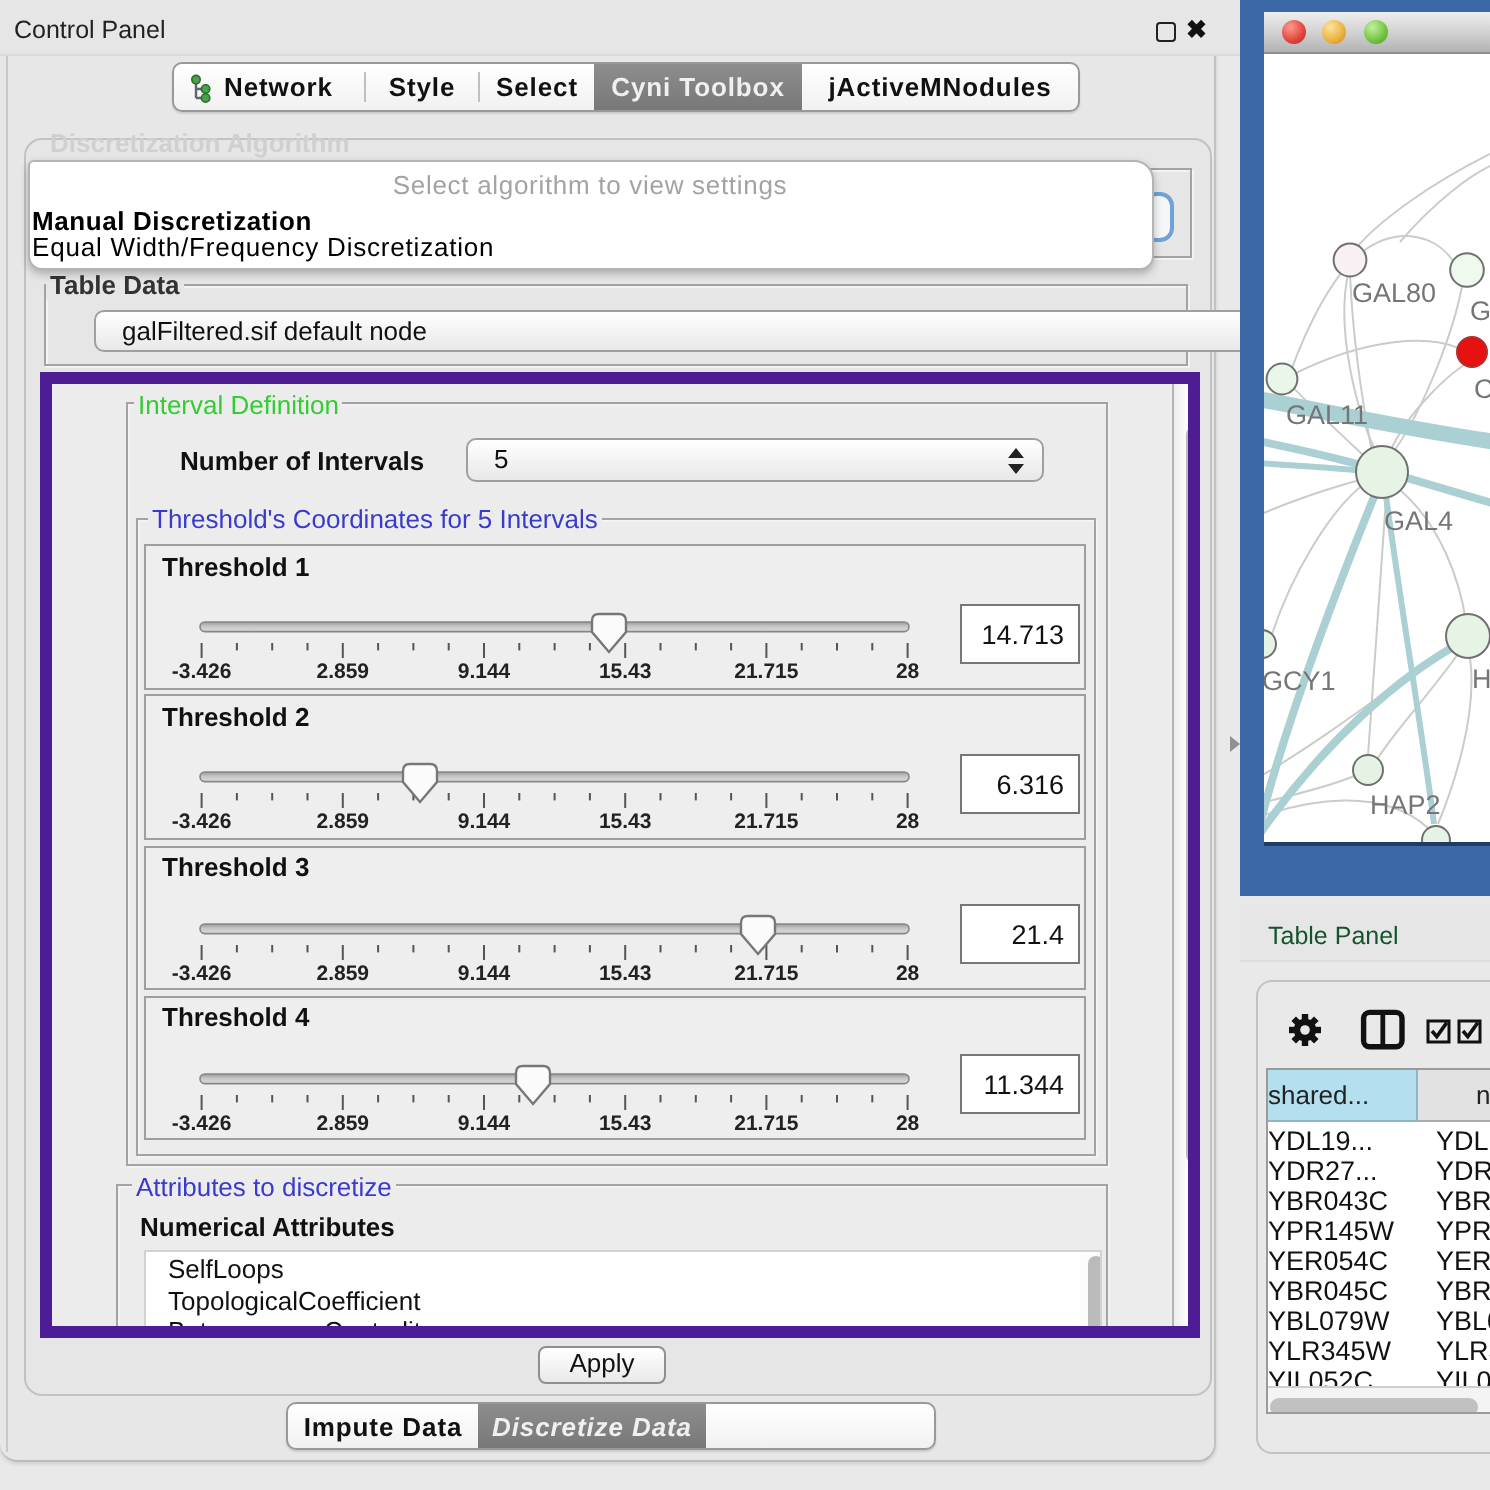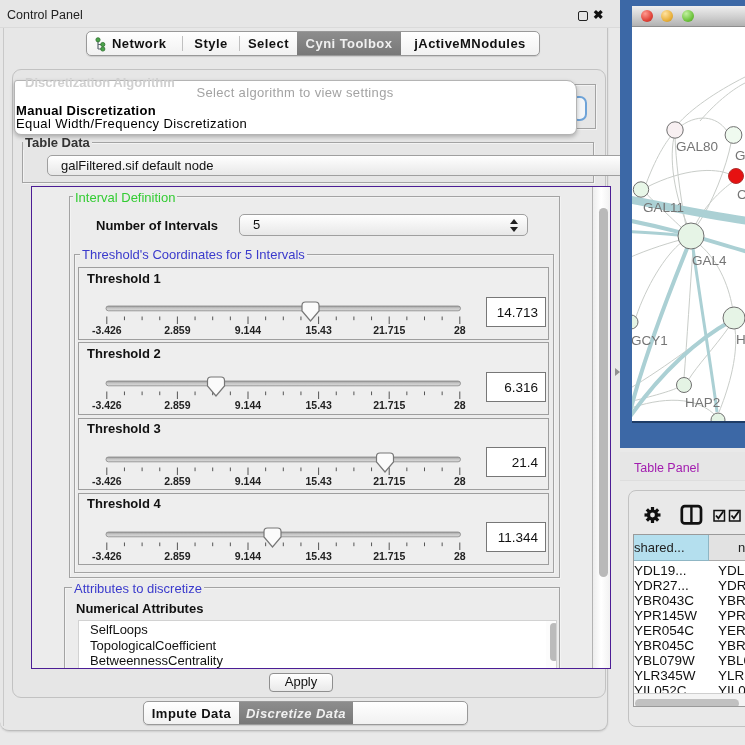--- a/index.html
+++ b/index.html
@@ -33,22 +33,22 @@
   .combo{position:absolute;background:linear-gradient(#ffffff,#f2f2f2 55%,#e8e8e8);
          border:1px solid #9f9f9f;border-radius:5px;box-sizing:border-box;
          font-size:13px;color:#111;}
   .combo .ctext{position:absolute;left:13px;top:1.5px;}
   .updown{position:absolute;}
   .updown .u{width:0;height:0;border-left:4px solid transparent;border-right:4px solid transparent;
              border-bottom:5px solid #222;margin-bottom:2.5px;}
   .updown .d{width:0;height:0;border-left:4px solid transparent;border-right:4px solid transparent;
              border-top:5px solid #222;}
   
-  #spane{left:18px;top:116px;width:580px;height:483px;background:#ececec;
-         border:1px solid #4c1d95;box-sizing:border-box;overflow:hidden;}
+  #spane{left:7px;top:116px;width:580px;height:483px;background:#ececec;
+         border:6px solid #4c1d95;box-sizing:border-box;overflow:hidden;}
   #vsb{position:absolute;left:560px;top:0;width:19px;height:481px;
        background:linear-gradient(90deg,#ededed,#ffffff 45%,#f0f0f0);border-left:1px solid #b3b3b3;box-sizing:border-box;}
   #vsb .thumb{position:absolute;left:6px;top:21px;width:9px;height:369px;background:#b9b9b9;border-radius:5px;}
   
   .tpanel{position:absolute;left:46px;width:471px;height:72.6px;background:#eeeeee;
           border:1px solid #9e9e9e;box-sizing:border-box;}
   .tpanel .tt{position:absolute;left:8px;top:2.5px;font-size:13px;font-weight:bold;color:#111;}
   .vbox{position:absolute;left:407px;top:28.5px;width:60px;height:30px;background:#fff;
         border:1px solid #777;box-sizing:border-box;font-size:13.5px;color:#111;
         text-align:right;line-height:29px;padding-right:7px;}
@@ -69,21 +69,21 @@
   
   #netwin{left:620px;top:0;width:125px;height:448px;background:#3c68a6;}
   #nettitle{left:12px;top:6px;width:113px;height:21px;
             background:linear-gradient(#efefef,#cfcfcf 55%,#b2b2b2);
             border-bottom:1px solid #8e8e8e;box-sizing:border-box;}
   .tl{position:absolute;top:4px;width:12px;height:12px;border-radius:50%;}
   #netview{left:12px;top:27px;width:113px;height:394px;background:#ffffff;}
   
   #tptitle{left:620px;top:452px;width:125px;height:29px;background:#e6e6e6;
            border-bottom:1px solid #dedede;box-sizing:border-box;}
-  #tptitle span{position:absolute;left:14px;top:8.5px;font-size:12.5px;color:#a21caf;}
+  #tptitle span{position:absolute;left:14px;top:8.5px;font-size:12.5px;color:#14532d;}
   #tcard{left:628px;top:490px;width:130px;height:237px;background:#e9e9e9;
          border:1px solid #c2c2c2;border-radius:8px 0 0 8px;box-sizing:border-box;overflow:hidden;}
   #ttable{position:absolute;left:4px;top:43px;width:126px;height:173px;border:1px solid #9a9a9a;
           box-sizing:border-box;background:#fff;overflow:hidden;}
   .th1{position:absolute;left:0;top:0;width:75px;height:26px;background:#b4dfee;
        border-right:1px solid #8fb6c4;border-bottom:1px solid #8fb6c4;box-sizing:border-box;
        font-size:13px;color:#222;text-align:left;line-height:25px;}
   .th2{position:absolute;left:75px;top:0;width:51px;height:26px;background:#e2e2e2;
        border-bottom:1px solid #aaa;box-sizing:border-box;font-size:13px;color:#222;line-height:25px;}
   .trow{position:absolute;width:126px;height:15.1px;font-size:13.5px;color:#111;line-height:15.3px;}
@@ -342,21 +342,21 @@
   </div>
 
   <div class="abs" id="applybtn">Apply</div>
 </div>
 
 <div class="abs" id="popup">
   <div style="position:absolute;left:140px;top:3.5px;width:280px;text-align:center;font-size:13px;letter-spacing:.35px;color:#a3a3a3;">Select algorithm to view settings</div>
   <div style="position:absolute;left:1px;top:21.5px;font-size:13px;font-weight:bold;letter-spacing:.3px;color:#000;">Manual Discretization</div>
   <div style="position:absolute;left:1px;top:35.3px;font-size:13px;letter-spacing:.4px;color:#000;">Equal Width/Frequency Discretization</div>
 </div>
-<div class="abs" style="left:25px;top:75px;font-size:13px;font-weight:bold;color:#d0d0d0;">Discretization Algorithm</div>
+<div class="abs" style="left:25px;top:64px;font-size:13px;font-weight:bold;color:#d0d0d0;">Discretization Algorithm</div>
 
 <div class="abs segbar" id="bottabs">
   <div class="seg" style="width:95px;">Impute Data</div>
   <div class="seg segdark" style="width:114px;font-style:italic;">Discretize Data</div>
 </div>
 
 <div class="abs" id="netwin">
   <div class="abs" id="nettitle">
     <div class="tl" style="left:9px;background:radial-gradient(circle at 35% 30%,#ff9a90,#e0443a 60%,#b02c24);"></div>
     <div class="tl" style="left:29px;background:radial-gradient(circle at 35% 30%,#ffe2a0,#e9b13c 60%,#c08a20);"></div>

